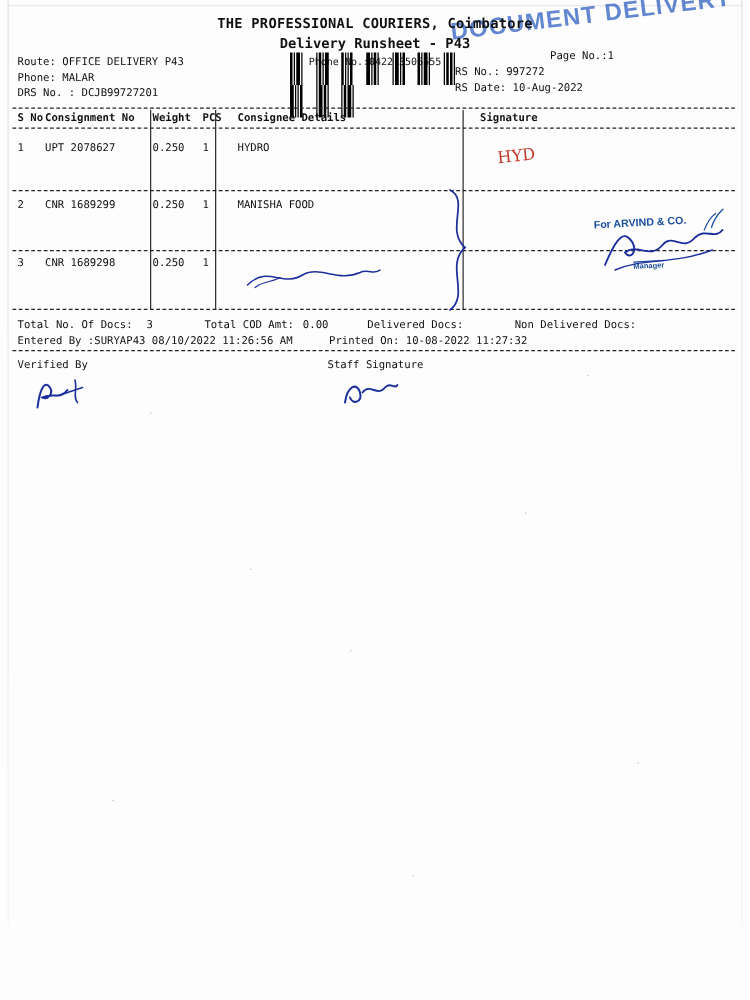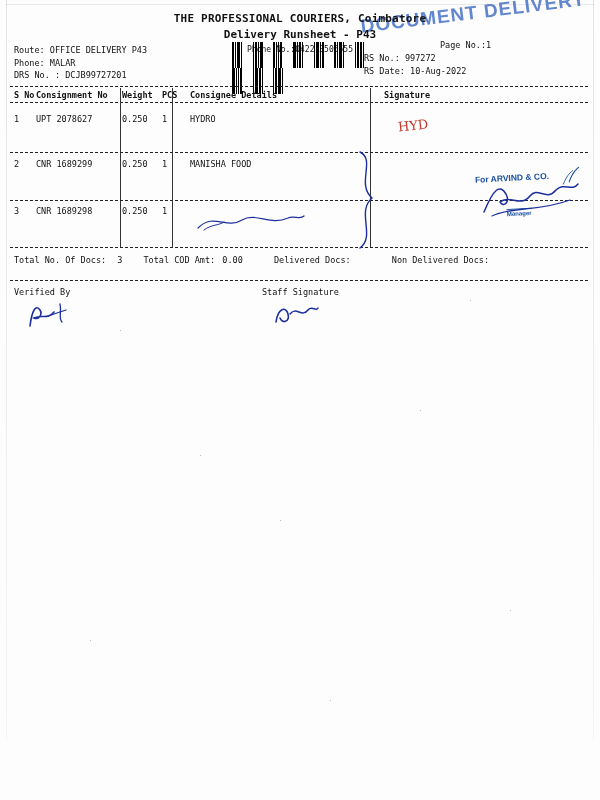--- a/index.html
+++ b/index.html
@@ -346,26 +346,30 @@
   </div>
 
   <svg class="ink" style="left:480px; top:178px;" width="100" height="42" viewBox="0 0 100 42">
     <path d="M4 34 C14 10, 20 6, 26 16 C30 24, 24 30, 20 24 C30 16, 40 30, 50 18 C58 8, 66 24, 76 12 C84 4, 92 14, 98 6" fill="none" stroke="#1c2f9c" stroke-width="1.5" stroke-linecap="round"></path>
     <path d="M12 38 C34 28, 58 34, 90 22" fill="none" stroke="#1c2f9c" stroke-width="1.1" stroke-linecap="round"></path>
   </svg>
 
   <div class="totals" style="top:255px;">
     <span>Total No. Of Docs:</span>
     <span style="margin-left:6px">3</span>
-    <span style="margin-left:16px">Total COD Amt:</span>
+    <span style="margin-left:36px">Total COD Amt:</span>
     <span style="margin-left:2px">0.00</span>
     <span style="margin-left:26px">Delivered Docs:</span>
     <span style="margin-left:36px">Non Delivered Docs:</span>
   </div>
 
+  <div class="totals" style="top:268px;">
+    <span>Entered By :SURYAP43 08/10/2022 11:26:56 AM</span>
+    <span style="margin-left:24px">Printed On: 10-08-2022 11:27:32</span>
+  </div>
 
   <div class="rule" style="top:280px;"></div>
 
   <div class="footer-labels" style="top:287px;">Verified By</div>
   <div class="staff-sig-label" style="top:287px;">Staff Signature</div>
 
   <svg class="ink" style="left:26px; top:300px;" width="60" height="30" viewBox="0 0 60 30">
     <path d="M4 26 C6 10, 10 4, 14 10 C17 15, 12 20, 8 18 C16 14, 22 20, 28 12" fill="none" stroke="#1c2f9c" stroke-width="1.6" stroke-linecap="round"></path>
     <path d="M22 16 L40 10" fill="none" stroke="#1c2f9c" stroke-width="1.3" stroke-linecap="round"></path>
     <path d="M34 4 C36 12, 32 18, 36 22" fill="none" stroke="#1c2f9c" stroke-width="1.3" stroke-linecap="round"></path>

